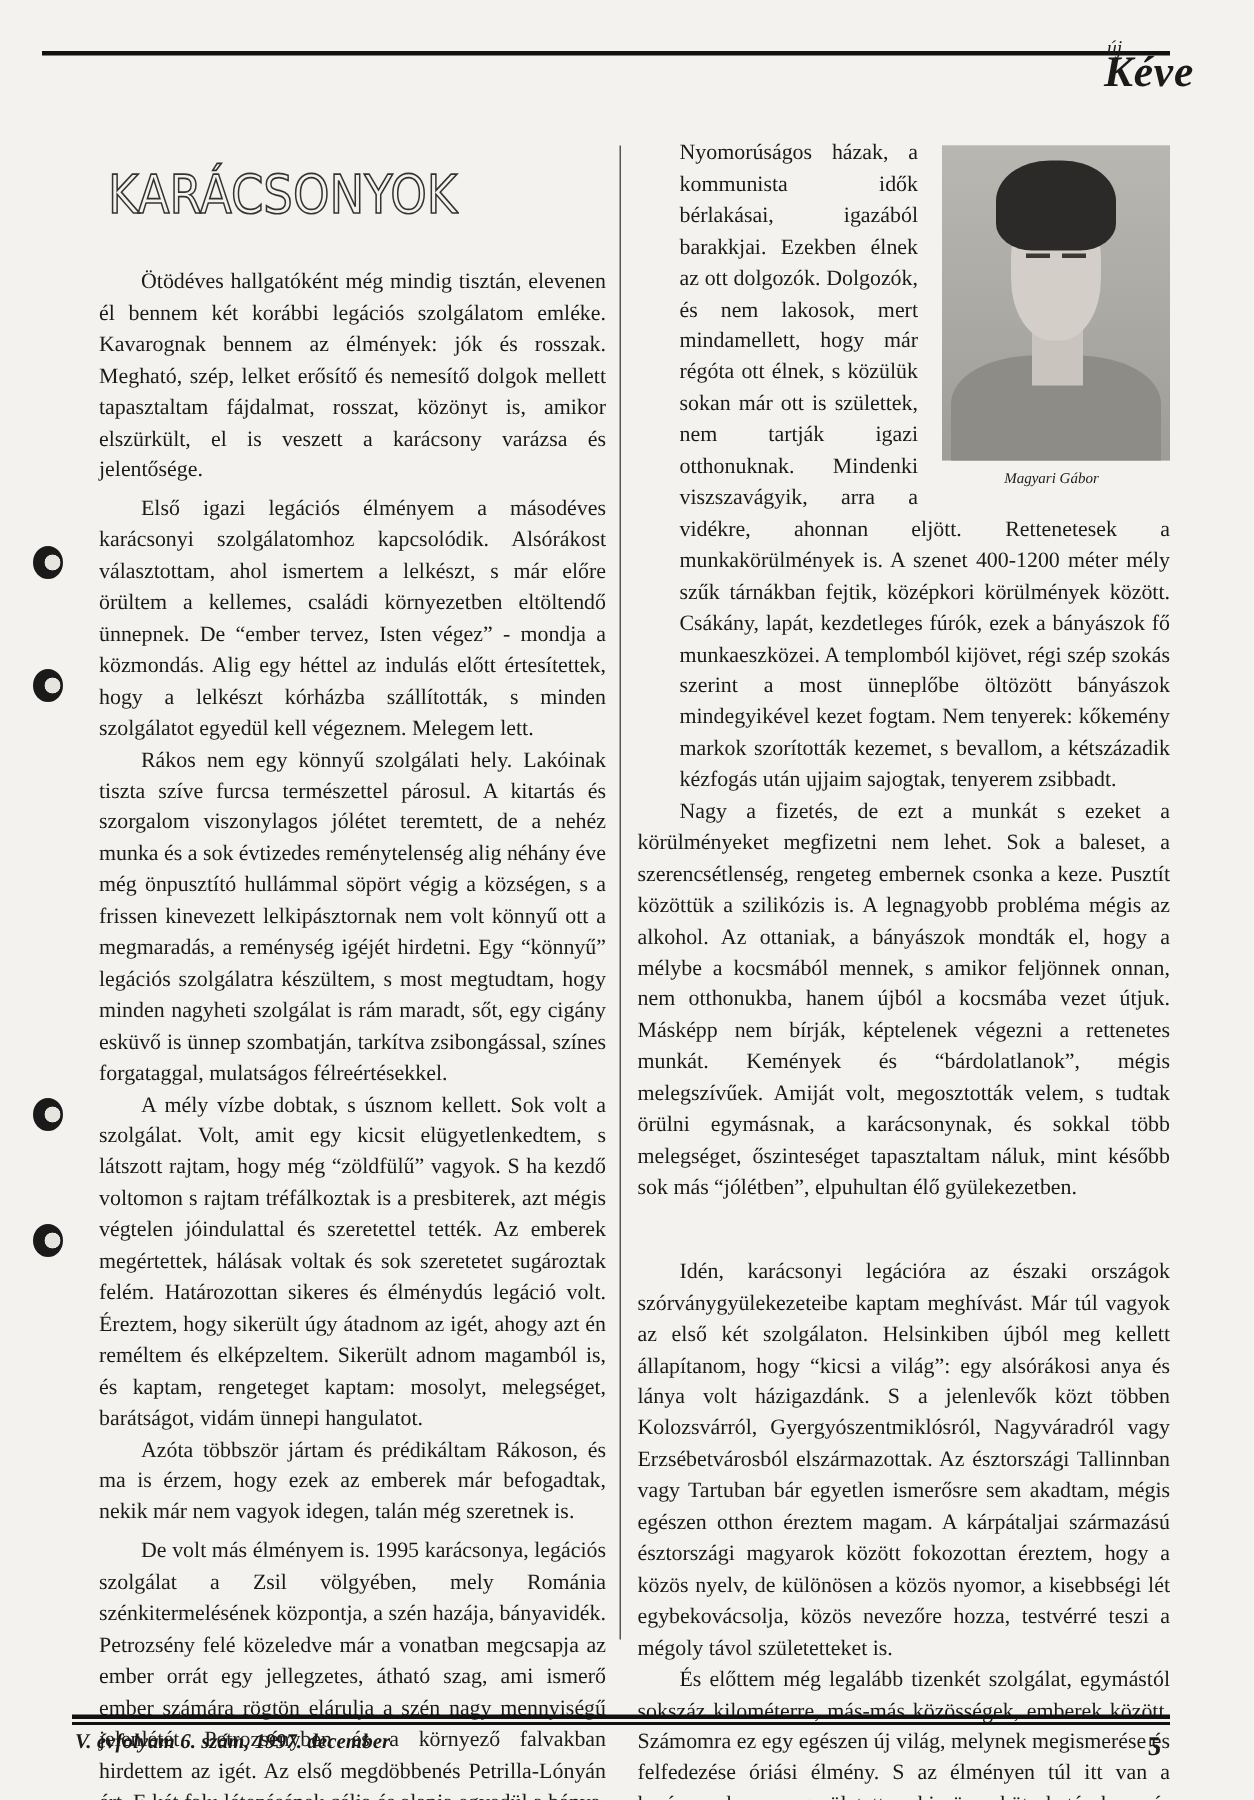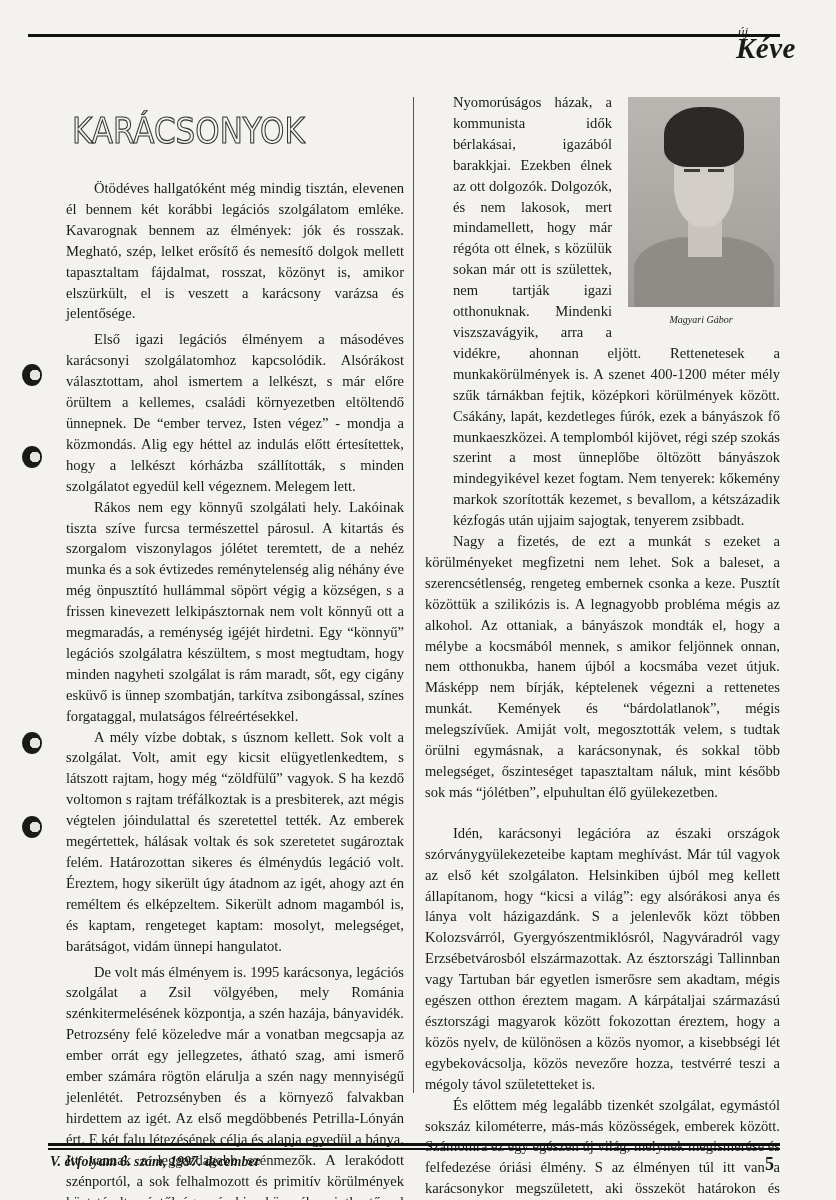--- a/index.html
+++ b/index.html
@@ -13,21 +13,21 @@
   .masthead-rule { position:absolute; left:726px; top:34px; width:54px; height:3px; background:#111; }
   .title { position:absolute; left:72px; top:110px; font-family:"DejaVu Sans", sans-serif; font-size:31px;
            color:#f3f2ee; -webkit-text-stroke:1px #333; letter-spacing:0px; transform:scaleY(1.15); transform-origin:left top; font-weight:normal; }
   .col-left { position:absolute; left:66px; top:178px; width:338px; font-size:14.6px; line-height:20.9px; text-align:justify; }
   .col-left p { margin:0; text-indent:28px; }
   .col-left p.gap { margin-top:5px; }
   .divider { position:absolute; left:413px; top:97px; width:1px; height:996px; background:#555; }
   .col-right { position:absolute; left:425px; top:92px; width:355px; font-size:14.6px; line-height:20.9px; text-align:justify; }
   .col-right p { margin:0; text-indent:28px; }
   .col-right p.first { text-indent:0;margin-left:28px; }
-  .col-right p.gap { margin-top:20px; }
+  .col-right p.gap { margin-top:35px; }
   .photo-box { float:right; width:158px; margin:5px 0 6px 10px; text-align:center; }
   .photo { width:152px; height:210px; margin-left:6px; background:#a9a8a3; position:relative; overflow:hidden; }
   .photo .bg { position:absolute; inset:0; background:linear-gradient(#b8b7b2,#9e9d98); }
   .photo .hair { position:absolute; left:36px; top:10px; width:80px; height:60px; background:#2b2a28; border-radius:45% 45% 30% 30%; }
   .photo .face { position:absolute; left:46px; top:38px; width:60px; height:92px; background:#d3cfc8; border-radius:40% 40% 45% 45%; }
   .photo .neck { position:absolute; left:60px; top:120px; width:34px; height:40px; background:#c9c5be; }
   .photo .shirt { position:absolute; left:6px; top:140px; width:140px; height:80px; background:#8d8c87; border-radius:40% 40% 0 0; }
   .photo .brow1 { position:absolute; left:56px; top:72px; width:16px; height:3px; background:#3a3937; }
   .photo .brow2 { position:absolute; left:80px; top:72px; width:16px; height:3px; background:#3a3937; }
   .caption { font-size:10px; font-style:italic; margin-top:3px; text-indent:0; }
@@ -54,20 +54,21 @@
   <div class="hole" style="top:364px;"></div>
   <div class="hole" style="top:446px;"></div>
   <div class="hole" style="top:732px;"></div>
   <div class="hole" style="top:816px;"></div>
 
   <div class="col-left">
     <p>Ötödéves hallgatóként még mindig tisztán, elevenen él bennem két korábbi legációs szolgálatom emléke. Kavarognak bennem az élmények: jók és rosszak. Megható, szép, lelket erősítő és nemesítő dolgok mellett tapasztaltam fájdalmat, rosszat, közönyt is, amikor elszürkült, el is veszett a karácsony varázsa és jelentősége.</p>
     <p class="gap">Első igazi legációs élményem a másodéves karácsonyi szolgálatomhoz kapcsolódik. Alsórákost választottam, ahol ismertem a lelkészt, s már előre örültem a kellemes, családi környezetben eltöltendő ünnepnek. De “ember tervez, Isten végez” - mondja a közmondás. Alig egy héttel az indulás előtt értesítettek, hogy a lelkészt kórházba szállították, s minden szolgálatot egyedül kell végeznem. Melegem lett.</p>
     <p>Rákos nem egy könnyű szolgálati hely. Lakóinak tiszta szíve furcsa természettel párosul. A kitartás és szorgalom viszonylagos jólétet teremtett, de a nehéz munka és a sok évtizedes reménytelenség alig néhány éve még önpusztító hullámmal söpört végig a községen, s a frissen kinevezett lelkipásztornak nem volt könnyű ott a megmaradás, a reménység igéjét hirdetni. Egy “könnyű” legációs szolgálatra készültem, s most megtudtam, hogy minden nagyheti szolgálat is rám maradt, sőt, egy cigány esküvő is ünnep szombatján, tarkítva zsibongással, színes forgataggal, mulatságos félreértésekkel.</p>
     <p>A mély vízbe dobtak, s úsznom kellett. Sok volt a szolgálat. Volt, amit egy kicsit elügyetlenkedtem, s látszott rajtam, hogy még “zöldfülű” vagyok. S ha kezdő voltomon s rajtam tréfálkoztak is a presbiterek, azt mégis végtelen jóindulattal és szeretettel tették. Az emberek megértettek, hálásak voltak és sok szeretetet sugároztak felém. Határozottan sikeres és élménydús legáció volt. Éreztem, hogy sikerült úgy átadnom az igét, ahogy azt én reméltem és elképzeltem. Sikerült adnom magamból is, és kaptam, rengeteget kaptam: mosolyt, melegséget, barátságot, vidám ünnepi hangulatot.</p>
+    <p>Azóta többször jártam és prédikáltam Rákoson, és ma is érzem, hogy ezek az emberek már befogadtak, nekik már nem vagyok idegen, talán még szeretnek is.</p>
     <p class="gap">De volt más élményem is. 1995 karácsonya, legációs szolgálat a Zsil völgyében, mely Románia szénkitermelésének központja, a szén hazája, bányavidék. Petrozsény felé közeledve már a vonatban megcsapja az ember orrát egy jellegzetes, átható szag, ami ismerő ember számára rögtön elárulja a szén nagy mennyiségű jelenlétét. Petrozsényben és a környező falvakban hirdettem az igét. Az első megdöbbenés Petrilla-Lónyán ért. E két falu létezésének célja és alapja egyedül a bánya. Itt vannak a leggazdagabb szénmezők. A lerakódott szénportól, a sok felhalmozott és primitív körülmények közt tárolt széntől úgy néz ki a környék, mintha tűzzel égették volna végig. Fekete, fekete, fekete minden. Sehol egy fehér folt, egy tiszta hely. Mindent belep, sötéten beborít a szénpor.</p>
   </div>
 
   <div class="divider"></div>
 
   <div class="col-right">
     <div class="photo-box">
       <div class="photo">
         <div class="bg"></div>
         <div class="shirt"></div>

